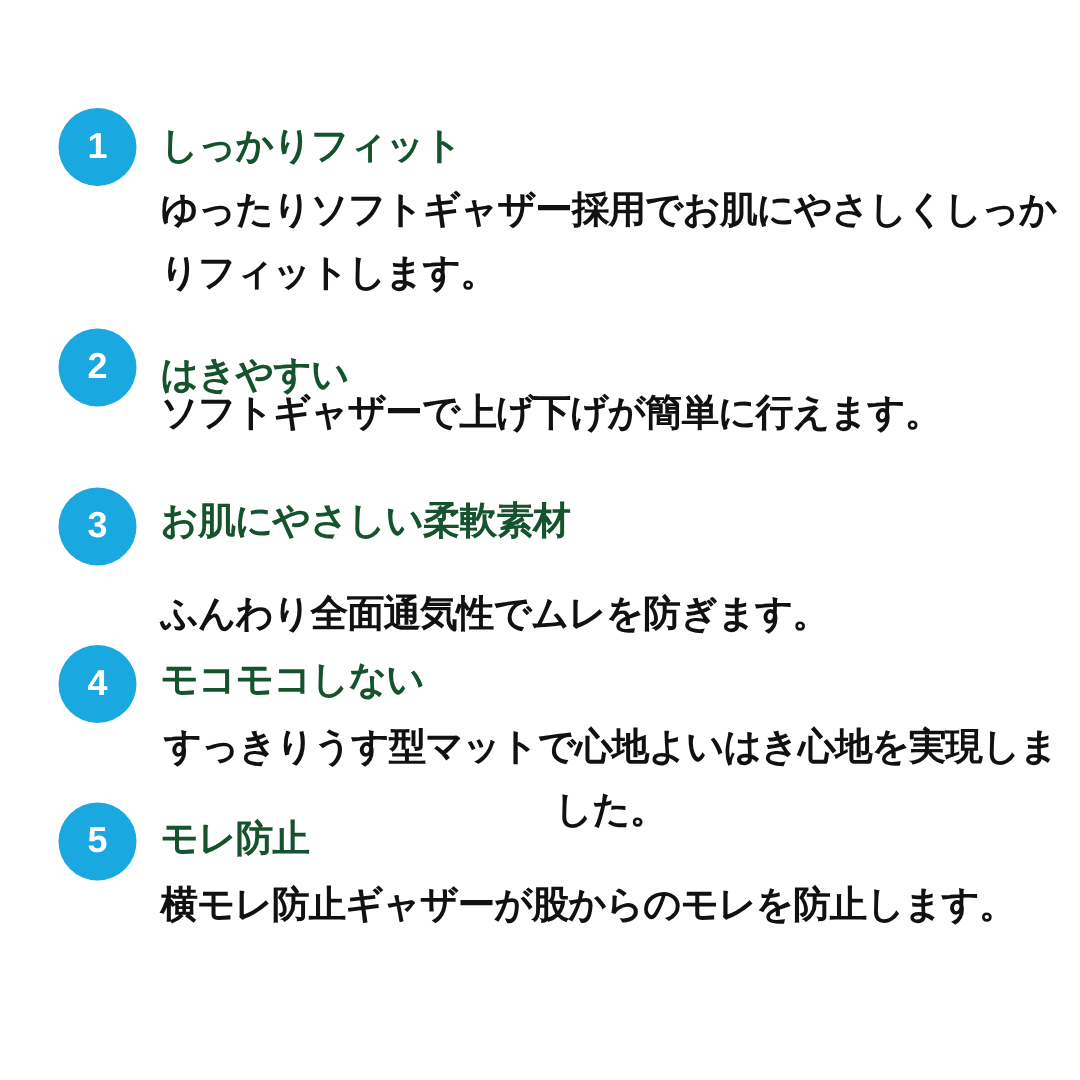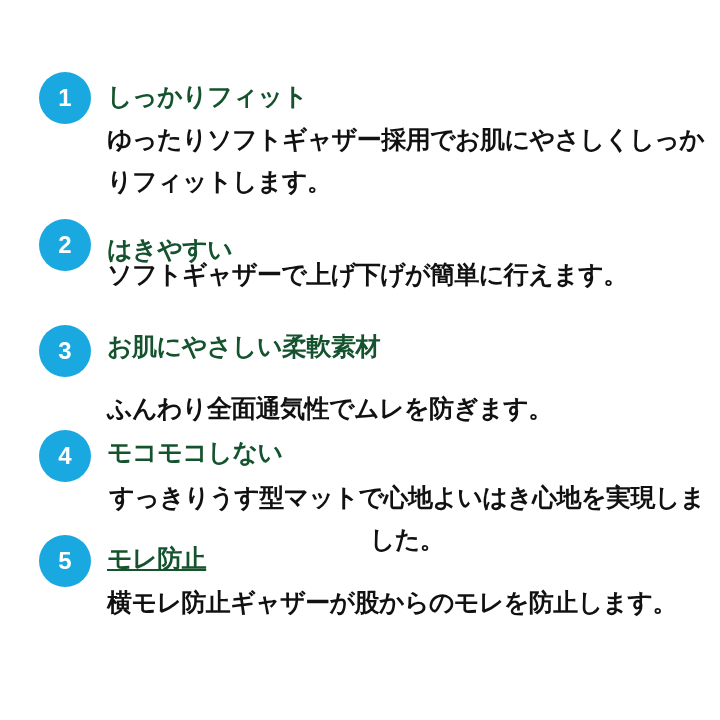--- a/index.html
+++ b/index.html
@@ -78,17 +78,17 @@
   </div>
 
   <div class="feature" style="top:430px;">
     <div class="badge" style="top:0;">4</div>
     <div class="title" style="top:8px;">モコモコしない</div>
     <div class="desc" style="top:47px;text-align:center;">すっきりうす型マットで心地よいはき心地を実現しました。</div>
   </div>
 
   <div class="feature" style="top:535px;">
     <div class="badge" style="top:0;">5</div>
-    <div class="title" style="top:9px;text-decoration:underline;">モレ防止</div>
+    <div class="title" style="top:9px;">モレ防止</div>
     <div class="desc" style="top:49px;font-family:Liberation Mono, monospace;">横モレ防止ギャザーが股からのモレを防止します。</div>
   </div>
 
 </div>
 
 </body></html>

